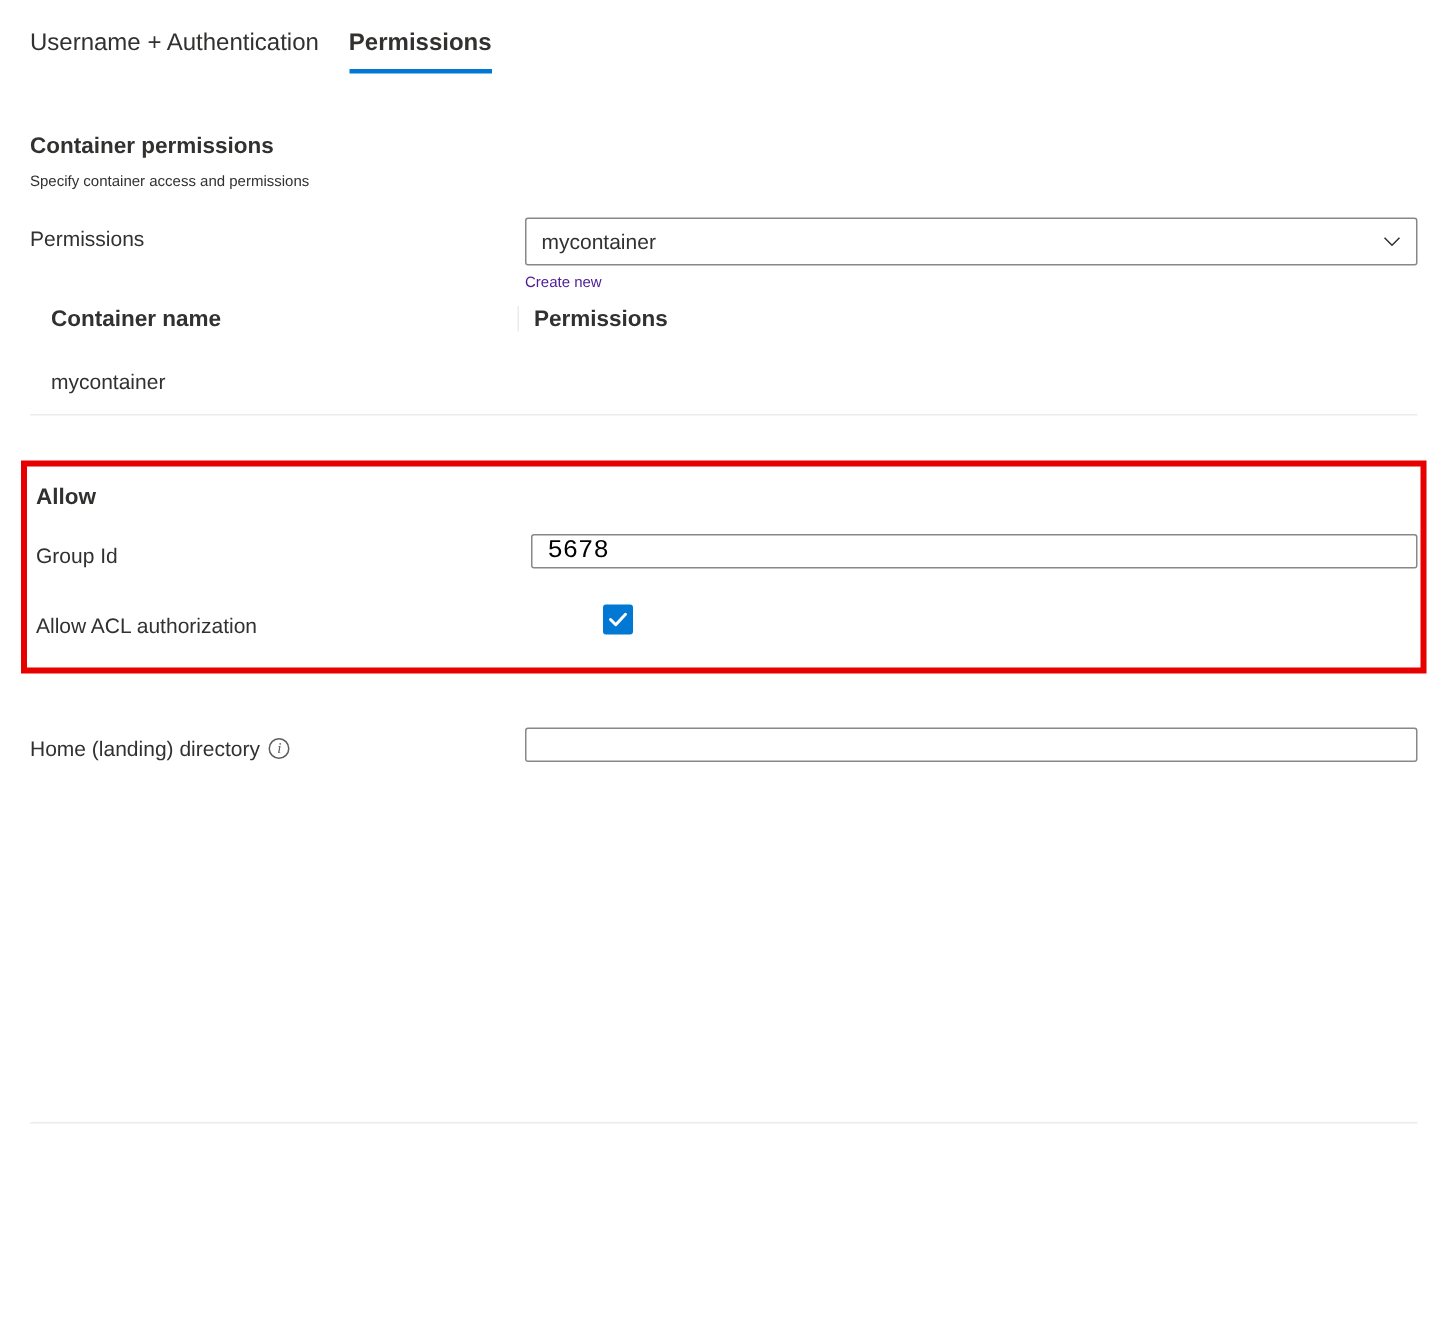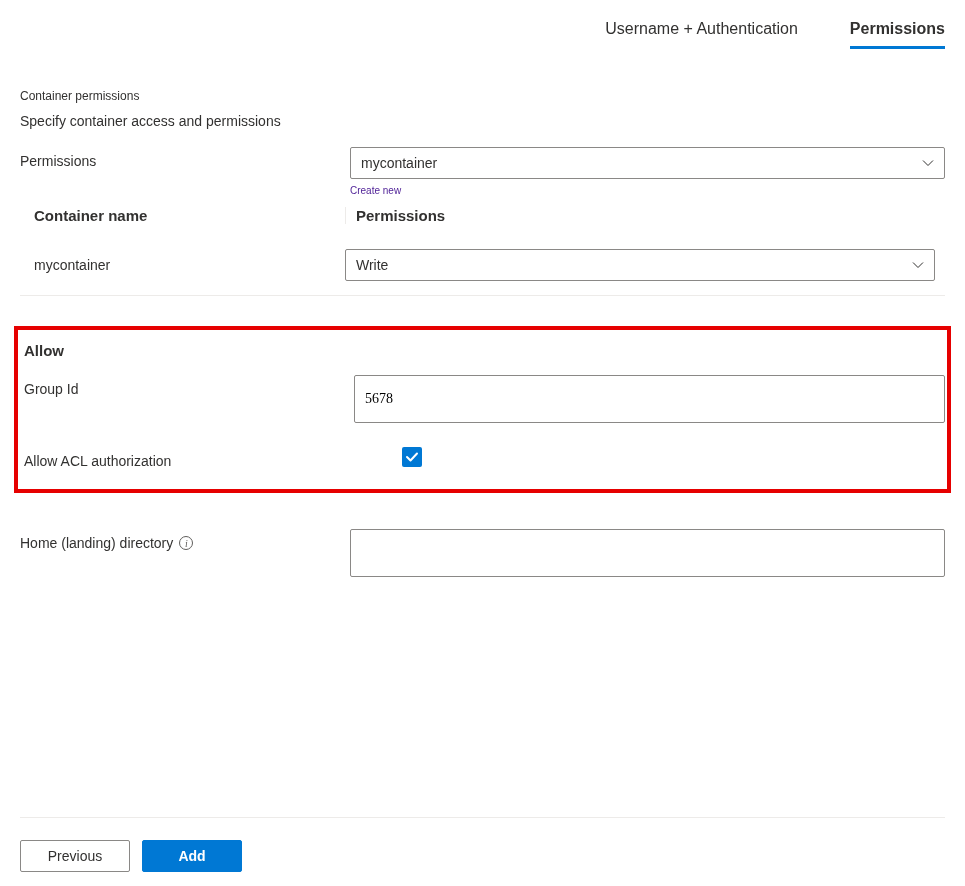--- a/index.html
+++ b/index.html
@@ -10,42 +10,41 @@
     body {
       font-family: "Segoe UI", -apple-system, BlinkMacSystemFont, sans-serif;
       font-size: 14px;
       color: #323130;
       background: #ffffff;
       width: 965px;
       padding: 20px;
     }
     .tabs {
       display: flex;
-      gap: 52px;
+      gap: 20px;
       margin-bottom: 40px;
-      justify-content: flex-end;
     }
     .tab {
       padding-bottom: 8px;
       font-size: 16px;
       color: #323130;
       cursor: pointer;
       border-bottom: 3px solid transparent;
     }
     .tab.active {
       font-weight: 600;
       border-bottom: 3px solid #0078d4;
     }
     .section-title {
-      font-size: 12px;
-      font-weight: 400;
+      font-size: 15px;
+      font-weight: 700;
       margin-bottom: 10px;
     }
     .section-desc {
-      font-size: 14px;
+      font-size: 10px;
       color: #323130;
       margin-bottom: 18px;
     }
     .form-row {
       display: flex;
       align-items: flex-start;
       margin-bottom: 10px;
     }
     .form-label {
       width: 330px;
@@ -135,26 +134,26 @@
     .highlight-box .form-row {
       padding-left: 4px;
       margin-bottom: 24px;
     }
     .highlight-box .form-row:last-child {
       margin-bottom: 0;
       gap: 48px;
     }
     .text-input {
       width: 100%;
-      height: 48px;
+      height: 23px;
       border: 1px solid #8a8886;
       border-radius: 2px;
       padding: 0 10px;
-      font-size: 14px;
-      font-family: Liberation Serif, serif;
+      font-size: 17px;
+      font-family: Liberation Mono, monospace;
     }
     .checkbox {
       width: 20px;
       height: 20px;
       background: #0078d4;
       border-radius: 2px;
       display: flex;
       align-items: center;
       justify-content: center;
       cursor: pointer;
@@ -237,28 +236,20 @@
   </div>
 </div>
 
 <div class="table">
   <div class="table-header">
     <div class="th th-name">Container name</div>
     <div class="th th-perm">Permissions</div>
   </div>
   <div class="table-row">
     <div class="td-name">mycontainer</div>
-    <div class="td-perm">
-      <div class="select-box">
-        <span>Write</span>
-        <svg class="chevron-down" viewBox="0 0 12 12">
-            <path d="M1 3.5 L6 8.5 L11 3.5" stroke="#323130" stroke-width="1" fill="none"></path>
-          </svg>
-      </div>
-    </div>
   </div>
 </div>
 
 <div class="highlight-box">
   <div class="acls-title">Allow</div>
   <div class="form-row">
     <div class="form-label">Group Id</div>
     <div class="form-control">
       <input type="text" class="text-input" value="5678" style="">
     </div>
@@ -280,17 +271,13 @@
     <span>Home (landing) directory</span>
     <span class="info-icon">i</span>
   </div>
   <div class="form-control">
     <input type="text" class="text-input" value="" style="">
   </div>
 </div>
 
 <div class="footer">
   <hr class="footer-divider">
-  <div class="footer-buttons">
-    <button class="btn">Previous</button>
-    <button class="btn btn-primary">Add</button>
-  </div>
 </div>
 
 </body></html>

